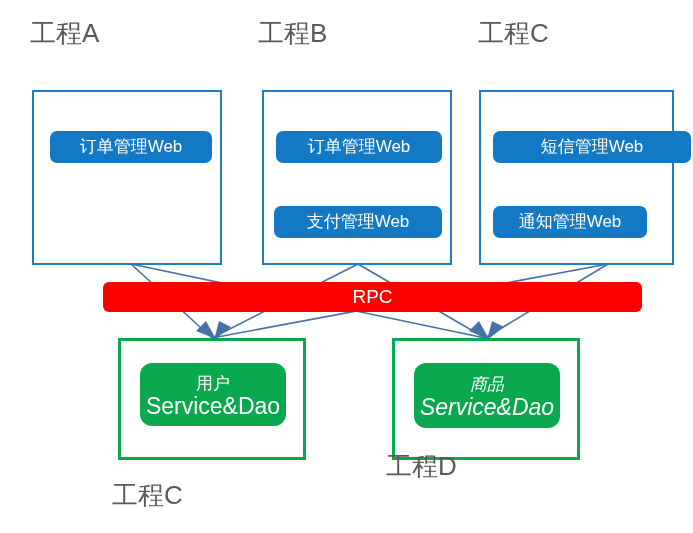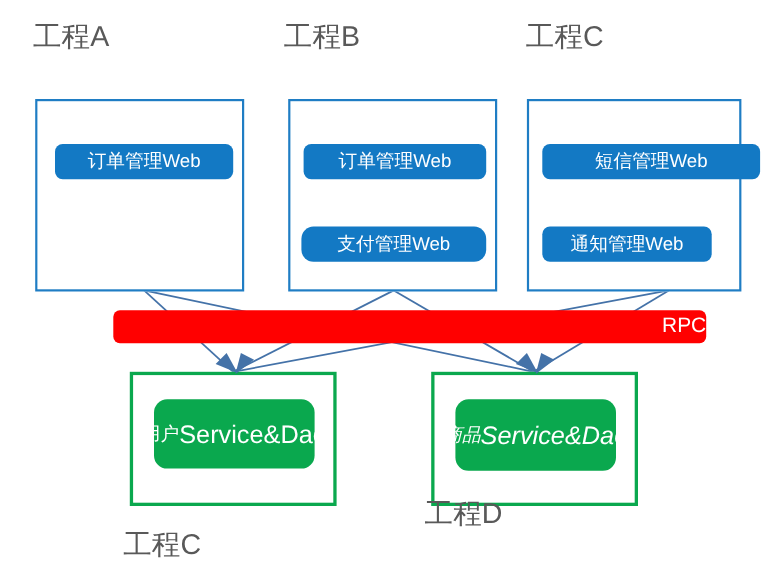--- a/index.html
+++ b/index.html
@@ -74,21 +74,21 @@
   
   .rpc-bus {
     position: absolute;
     box-sizing: border-box;
     background: #FF0000;
     border-radius: 6px;
     color: #ffffff;
     font-size: 19px;
     line-height: 30px;
     height: 30px;
-    text-align: right;
+    text-align: center;
     white-space: nowrap;
     z-index: 2;
   }
 
   
   .service-project {
     position: absolute;
     box-sizing: border-box;
     border: 3px solid #0AA84E;
     background: #ffffff;
@@ -98,20 +98,21 @@
   
   .service-module {
     position: absolute;
     box-sizing: border-box;
     background: #0AA84E;
     border-radius: 12px;
     color: #ffffff;
     text-align: center;
     white-space: nowrap;
     display: flex;
+    flex-direction: column;
     align-items: center;
     justify-content: center;
     z-index: 3;
   }
   .service-module .line-cn {
     font-size: 17px;
     line-height: 22px;
   }
   .service-module .line-en {
     font-size: 23px;
@@ -139,21 +140,21 @@
 
   <div class="project-title" style="left:30px; top:16px; width:200px;">工程A</div>
   <div class="project-title" style="left:258px; top:16px; width:200px;">工程B</div>
   <div class="project-title" style="left:478px; top:16px; width:200px;">工程C</div>
 
   <div class="web-project" style="left:32px; top:90px; width:190px; height:175px;"></div>
   <div class="web-module" style="left:50px; top:131px; width:162px;">订单管理Web</div>
 
   <div class="web-project" style="left:262px; top:90px; width:190px; height:175px;"></div>
   <div class="web-module" style="left:276px; top:131px; width:166px;">订单管理Web</div>
-  <div class="web-module" style="left:274px; top:206px; width:168px;border-radius:11px;">支付管理Web</div>
+  <div class="web-module" style="left:274px; top:206px; width:168px;">支付管理Web</div>
 
   <div class="web-project" style="left:479px; top:90px; width:195px; height:175px;"></div>
   <div class="web-module" style="left:493px; top:131px; width:198px;">短信管理Web</div>
   <div class="web-module" style="left:493px; top:206px; width:154px;">通知管理Web</div>
 
   <div class="rpc-bus" style="left:103px; top:282px; width:539px;">RPC</div>
 
   <div class="service-project" style="left:118px; top:338px; width:188px; height:122px;"></div>
   <div class="service-module" style="left:140px; top:363px; width:146px; height:63px;">
     <span class="line-cn">用户</span>

